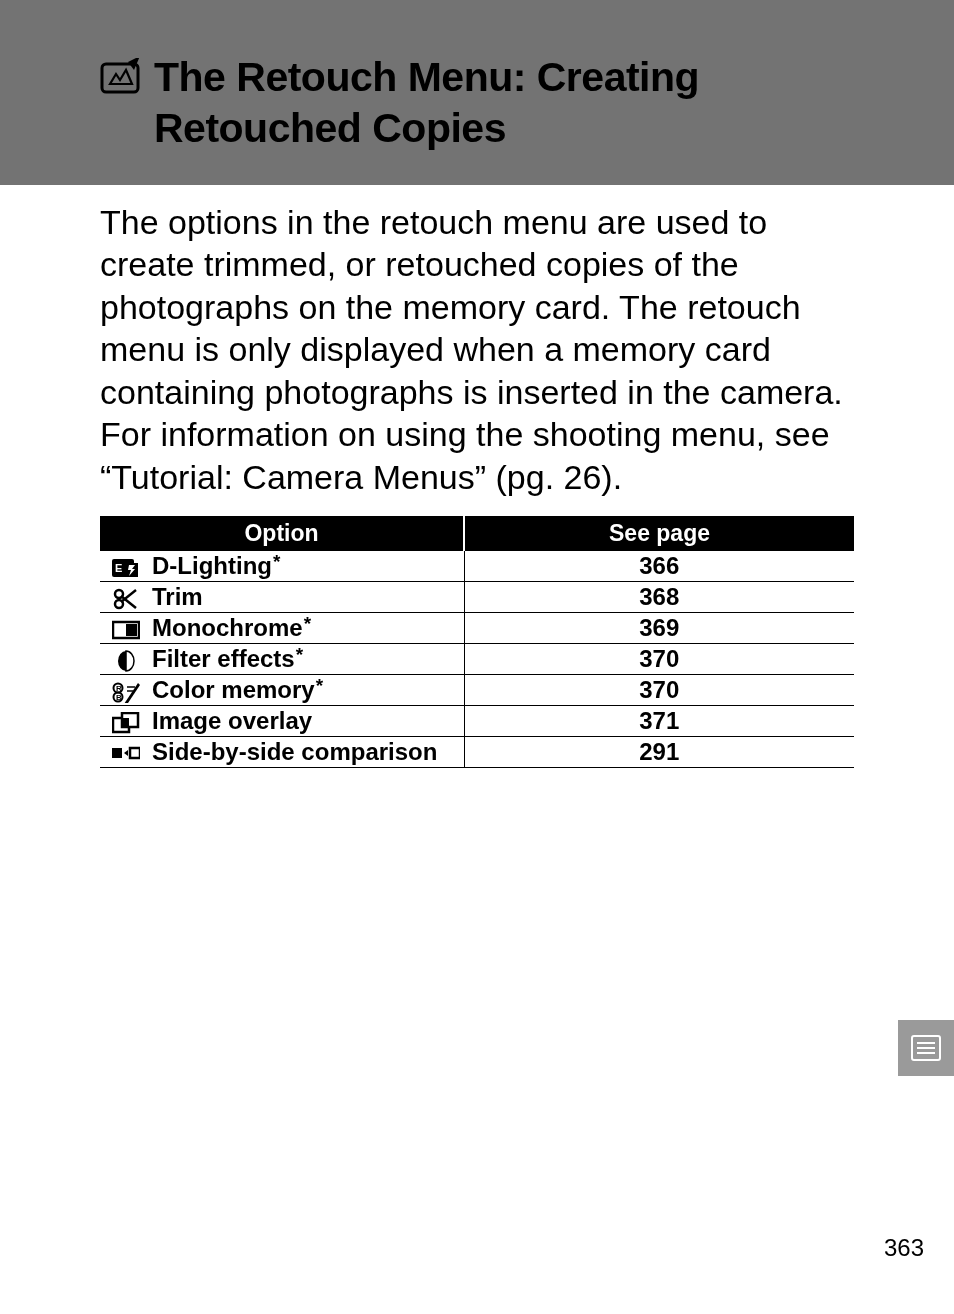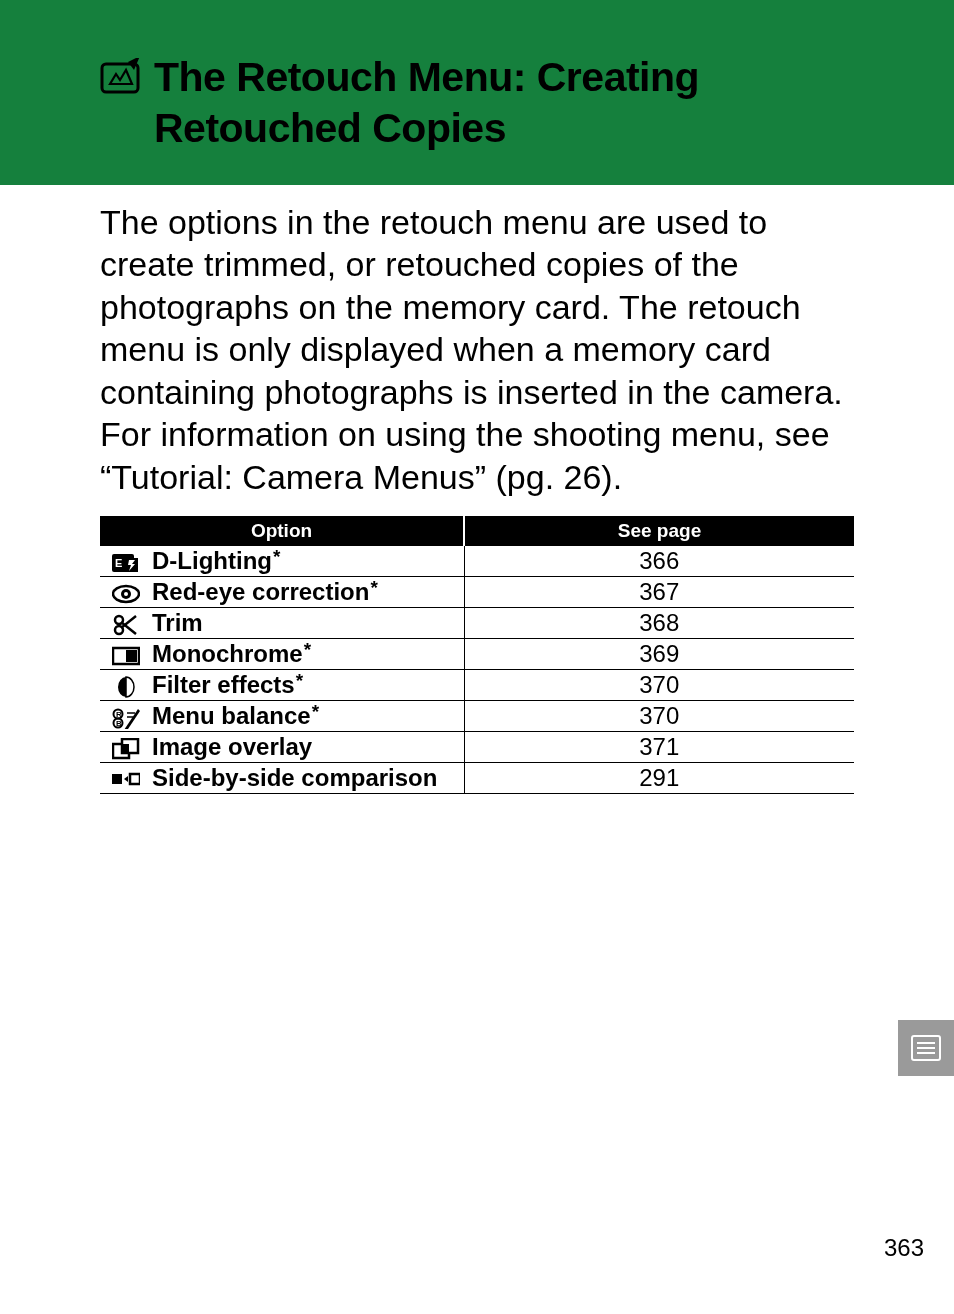--- a/index.html
+++ b/index.html
@@ -5,21 +5,21 @@
   * { margin: 0; padding: 0; box-sizing: border-box; }
   body {
     font-family: "Myriad Pro", "Segoe UI", Arial, sans-serif;
     width: 954px;
     height: 1314px;
     background: #fff;
     position: relative;
     color: #000;
   }
   .header-area {
-    background: #15803d;
+    background: #737373;
     padding: 52px 70px 30px 100px;
   }
   .title-wrap {
     display: flex;
     align-items: flex-start;
     gap: 10px;
   }
   .title-icon {
     width: 44px;
     height: 38px;
@@ -44,21 +44,21 @@
     width: 100%;
     border-collapse: collapse;
     font-size: 24px;
   }
   table.options thead th {
     background: #000;
     color: #fff;
     font-weight: 700;
     text-align: center;
     padding: 4px 0;
-    font-size: 19px;
+    font-size: 23px;
   }
   table.options thead th:first-child {
     border-right: 2px solid #fff;
   }
   table.options tbody td {
     border-bottom: 1.5px solid #000;
     padding: 1px 0 1px 0;
     vertical-align: middle;
     margin-left: 16px;
   }
@@ -71,21 +71,21 @@
     height: 22px;
     vertical-align: middle;
   }
   td.option-cell {
     font-weight: 700;
     border-right: 1.5px solid #000;
     padding-left: 2px;
   }
   td.page-cell {
     text-align: center;
-    font-weight: 400;
+    font-weight: 700;
     width: 390px;
   }
   .asterisk {
     font-weight: 700;
     position: relative;
     top: -6px;
     font-size: 19px;
     margin-left: 1px;
   }
   .footnote {
@@ -146,27 +146,20 @@
     <tbody id="table-body">
         <tr>
           <td class="icon-cell"><svg viewBox="0 0 28 22">
               <use href="#d-lighting-icon"></use>
             </svg></td>
           <td class="option-cell"><span>D-Lighting</span><span class="asterisk">*</span></td>
           <td class="page-cell">366</td>
         </tr>
         <tr>
           <td class="icon-cell"><svg viewBox="0 0 28 22">
-              <use href="#red-eye-icon"></use>
-            </svg></td>
-          <td class="option-cell"><span>Red-eye correction</span><span class="asterisk">*</span></td>
-          <td class="page-cell">367</td>
-        </tr>
-        <tr>
-          <td class="icon-cell"><svg viewBox="0 0 28 22">
               <use href="#trim-icon"></use>
             </svg></td>
           <td class="option-cell"><span>Trim</span></td>
           <td class="page-cell">368</td>
         </tr>
         <tr>
           <td class="icon-cell"><svg viewBox="0 0 28 22">
               <use href="#monochrome-icon"></use>
             </svg></td>
           <td class="option-cell"><span>Monochrome</span><span class="asterisk">*</span></td>
@@ -176,21 +169,21 @@
           <td class="icon-cell"><svg viewBox="0 0 28 22">
               <use href="#filter-icon"></use>
             </svg></td>
           <td class="option-cell"><span>Filter effects</span><span class="asterisk">*</span></td>
           <td class="page-cell">370</td>
         </tr>
         <tr>
           <td class="icon-cell"><svg viewBox="0 0 28 22">
               <use href="#color-balance-icon"></use>
             </svg></td>
-          <td class="option-cell"><span>Menu balance</span><span class="asterisk">*</span></td>
+          <td class="option-cell"><span>Color memory</span><span class="asterisk">*</span></td>
           <td class="page-cell">370</td>
         </tr>
         <tr>
           <td class="icon-cell"><svg viewBox="0 0 28 22">
               <use href="#overlay-icon"></use>
             </svg></td>
           <td class="option-cell"><span>Image overlay</span></td>
           <td class="page-cell">371</td>
         </tr>
         <tr>

